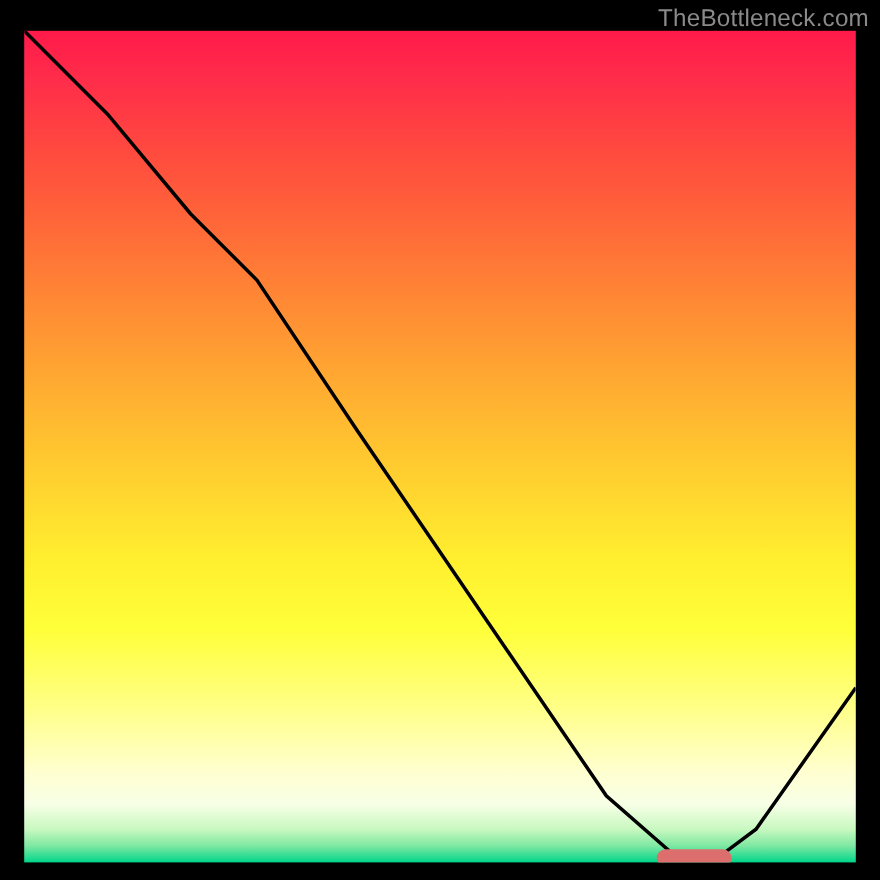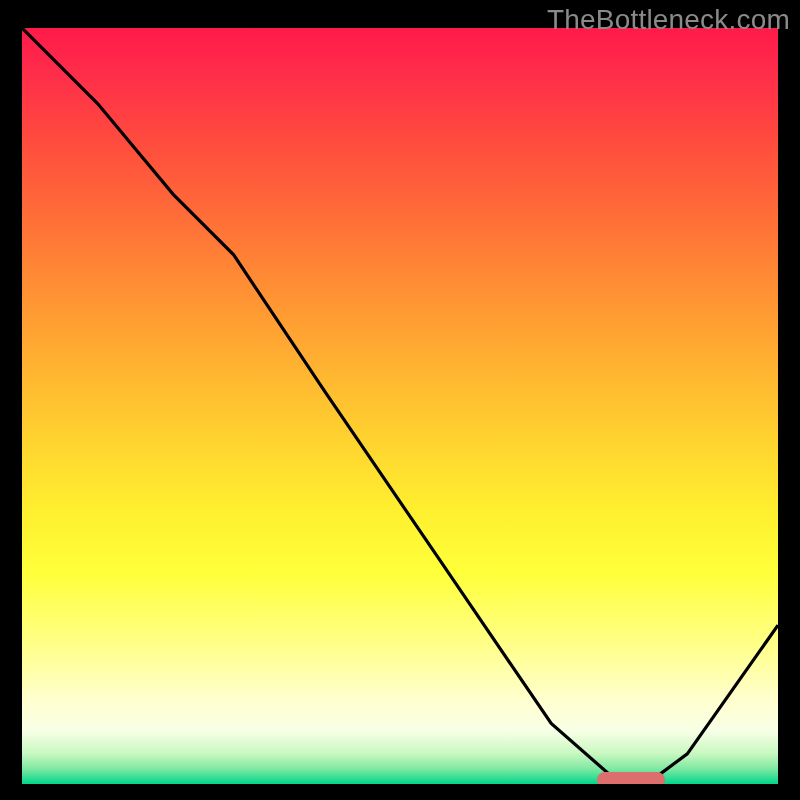--- a/index.html
+++ b/index.html
@@ -9,21 +9,21 @@
     height: 800px;
     background: #000;
     font-family: Arial, Helvetica, sans-serif;
     position: relative;
   }
   .watermark {
     position: absolute;
     top: 4px;
     right: 10px;
     color: #8a8a8a;
-    font-size: 28px;
+    font-size: 22px;
     font-weight: 500;
     z-index: 5;
     letter-spacing: 0.2px;
   }
   .plot-area {
     position: absolute;
     left: 22px;
     top: 28px;
     width: 756px;
     height: 756px;

